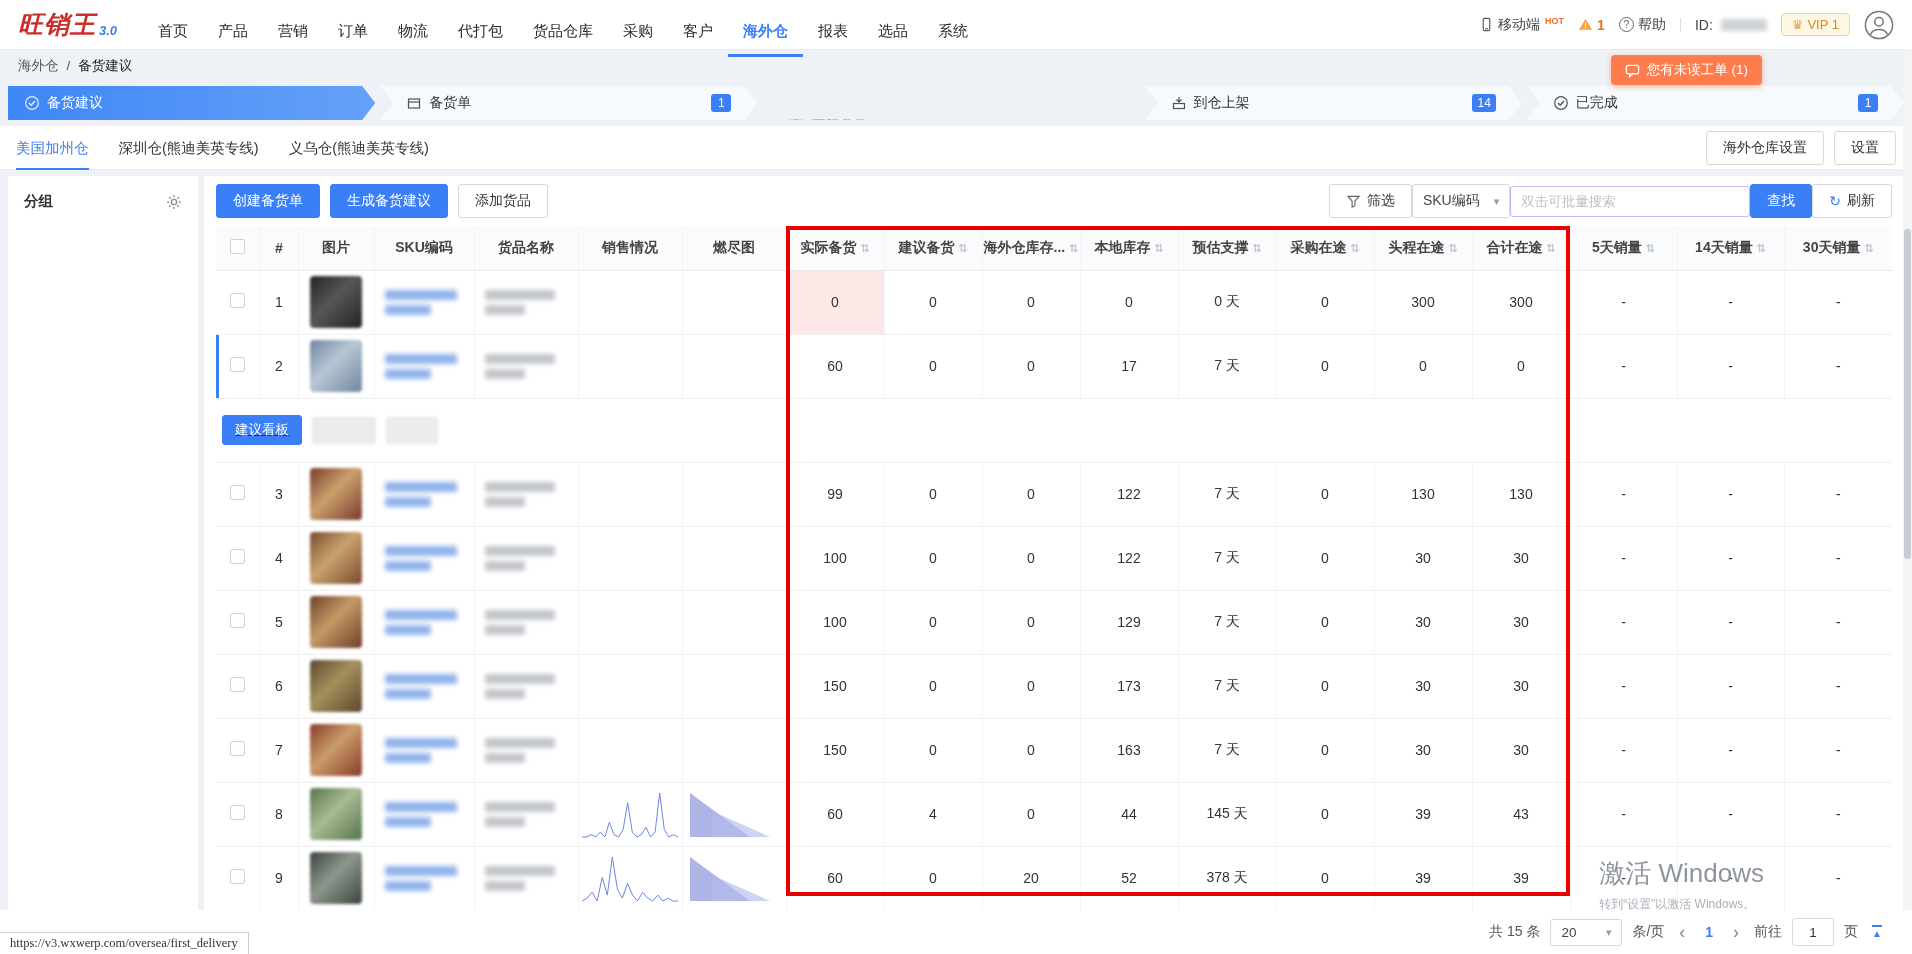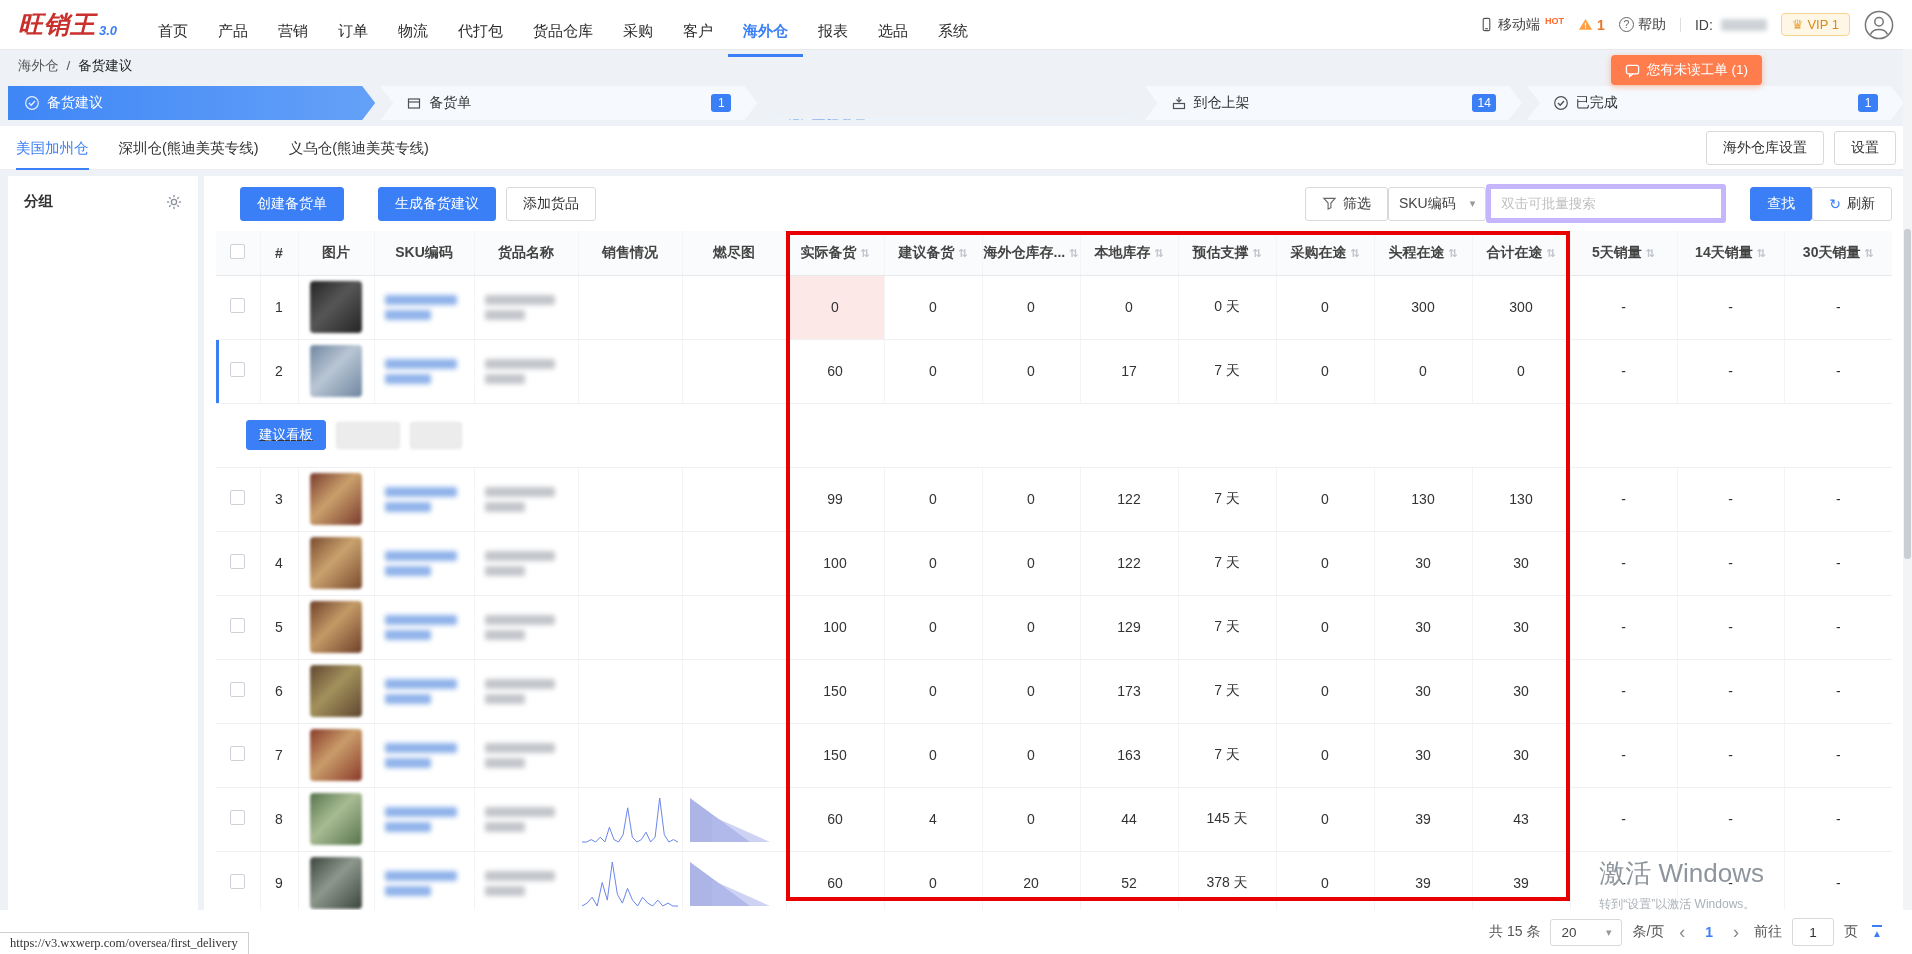--- a/index.html
+++ b/index.html
@@ -47,37 +47,37 @@
 
 
 .tabsrow{margin-top:6px;background:#fff;display:flex;align-items:center;padding:0 16px;height:44px;border-bottom:1px solid #eee;}
 .wtabs{display:flex;}
 .wtab{margin-right:30px;font-size:14.5px;color:#333;height:44px;line-height:44px;cursor:pointer;}
 .wtab.active{color:#3a7ff6;border-bottom:2px solid #3a7ff6;font-weight:500;}
 .tabsrow-right{margin-left:auto;display:flex;gap:10px;padding-left:36px;}
 
 
 .btn{font-size:14px;border-radius:3px;border:1px solid #d9d9d9;background:#fff;color:#333;padding:7px 16px;cursor:pointer;display:inline-flex;align-items:center;gap:6px;white-space:nowrap;}
-.btn.primary{background:#3a7ff6;border-color:#3a7ff6;color:#fff;margin-left:24px;}
+.btn.primary{background:#3a7ff6;border-color:#3a7ff6;color:#fff;}
 .btn.sm{padding:5px 12px;font-size:13.5px;}
 .refresh-ic{color:#3a7ff6;font-size:14px;}
 
 
 .content{display:flex;gap:6px;margin:6px 8px 0;height:734px;}
 .sidebar{width:216px;background:#fff;padding-top:4px;}
 .sb-head{display:flex;align-items:center;justify-content:space-between;padding:12px 16px;font-size:14.5px;font-weight:bold;color:#333;}
 .gear{width:16px;height:16px;cursor:pointer;}
 .sb-item{height:36px;line-height:36px;padding-left:22px;font-size:14px;color:#333;cursor:pointer;margin:2px 0;}
 .sb-item.active{background:#5095f6;color:#12325f;font-weight:500;}
 .main{flex:1;background:#fff;padding:8px 12px 0;position:relative;overflow:visible;}
 .toolbar{display:flex;gap:10px;align-items:center;}
 .toolbar-right{margin-left:auto;display:flex;gap:0;align-items:center;}
 .select{display:inline-flex;align-items:center;gap:14px;border:1px solid #d9d9d9;border-radius:3px;padding:7px 10px;font-size:14px;color:#444;background:#fff;cursor:pointer;}
 .caret{color:#999;font-size:11px;}
-.search{width:240px;border:5px solid #c4b5fd;border-radius:3px;padding:7px 10px;font-size:13.5px;color:#333;outline:none;background:#fff;}
+.search{width:240px;border:1px solid #c4b5fd;border-radius:3px;padding:7px 10px;font-size:13.5px;color:#333;outline:none;background:#fff;}
 .search::placeholder{color:#bfbfbf;}
 
 
 .tablewrap{position:relative;margin-top:8px;}
 .grid{border-collapse:collapse;table-layout:fixed;width:1676px;background:#fff;}
 .grid th,.grid td{border-bottom:1px solid #eef0f2;border-right:1px solid #f3f4f6;font-size:14px;color:#333;text-align:center;vertical-align:middle;overflow:hidden;}
 .grid th:last-child,.grid td:last-child{border-right:none;}
 .grid thead th{background:#fafbfc;height:44px;font-weight:600;color:#444;border-bottom:1px solid #e6e9ec;white-space:nowrap;}
 .grid tbody td{height:64px;}
 .sorter{color:#c0c4cc;font-size:11px;margin-left:4px;cursor:pointer;}

